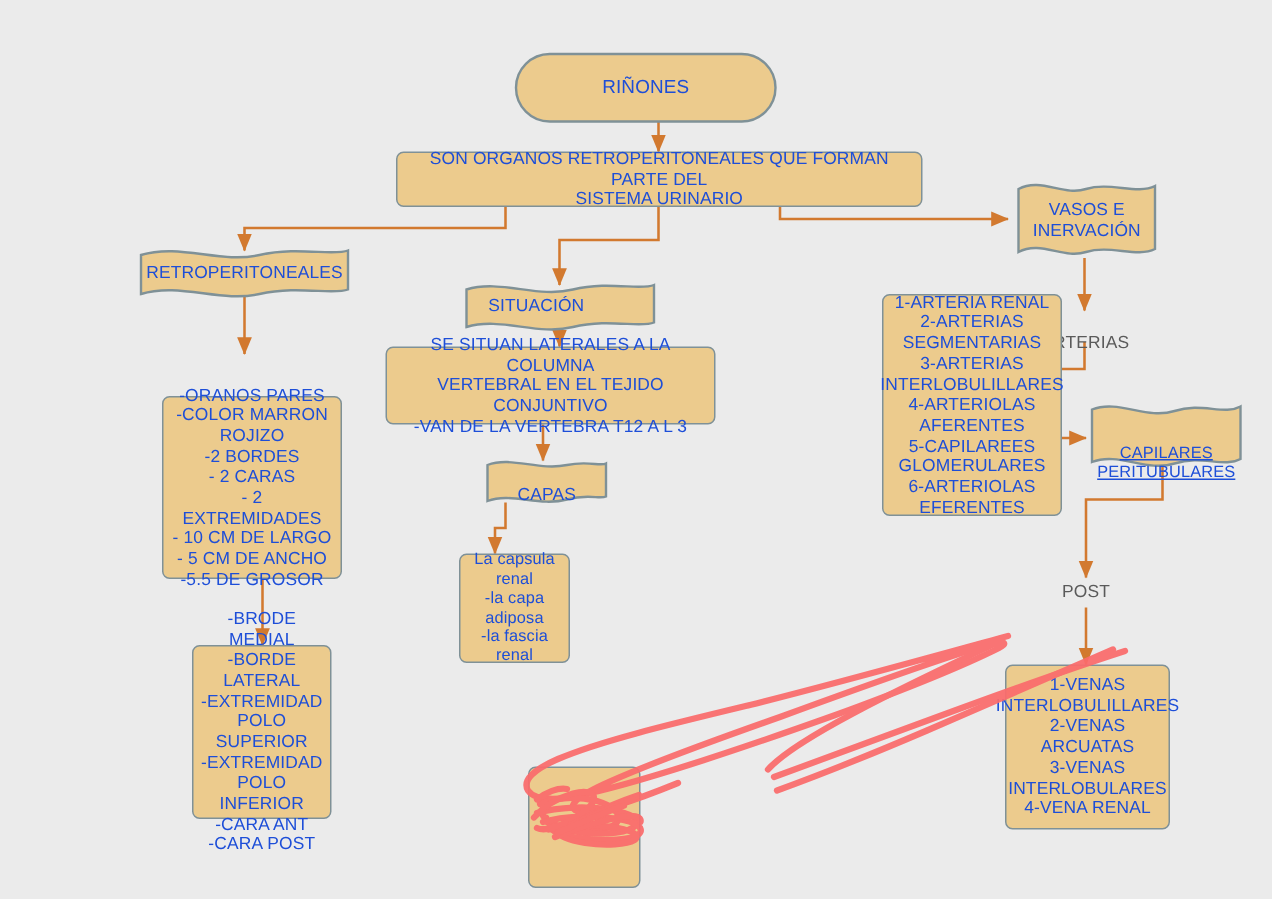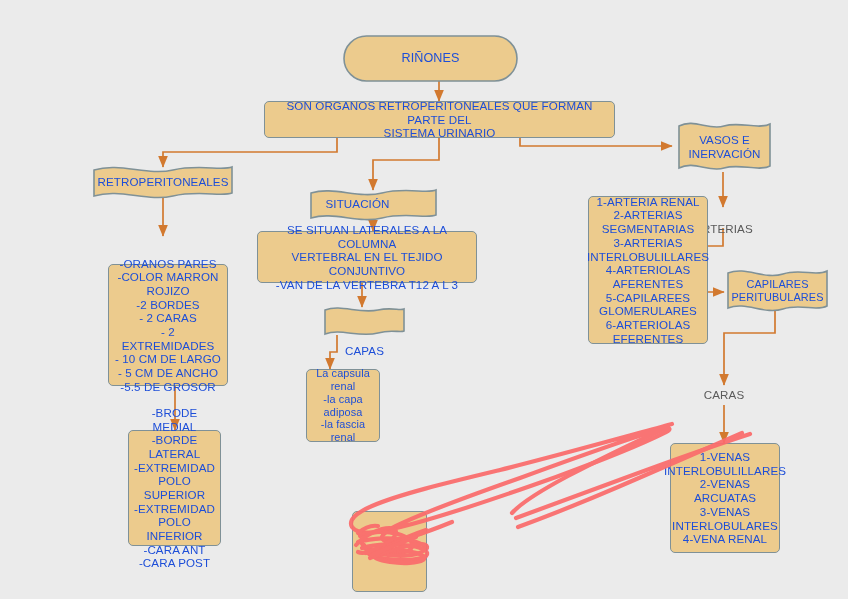--- a/index.html
+++ b/index.html
@@ -149,21 +149,21 @@
 POLO INFERIOR
 -CARA ANT
 -CARA POST</div>
 
   <div class="node banner fs12" style="left:295px; top:190px; width:125px; height:28px;">SITUACIÓN</div>
 
   <div class="node box fs12" style="left:257px; top:231px; width:220px; height:52px; padding:3px 6px;">SE SITUAN LATERALES A LA COLUMNA
 VERTEBRAL EN EL TEJIDO CONJUNTIVO
 -VAN DE LA VERTEBRA T12 A L 3</div>
 
-  <div class="node banner fs12" style="left:325px; top:309px; width:79px; height:42px;margin-top:21px;">CAPAS</div>
+  <div class="node banner fs12" style="left:325px; top:309px; width:79px; height:42px;">CAPAS</div>
 
   <div class="node box fs11" style="left:306px; top:369px; width:74px; height:73px; padding:3px 8px;">La capsula
 renal
 -la capa
 adiposa
 -la fascia renal</div>
 
   <div class="node banner fs12" style="left:679px; top:127px; width:91px; height:40px;">VASOS E
 INERVACIÓN</div>
 
@@ -174,24 +174,24 @@
 SEGMENTARIAS
 3-ARTERIAS
 INTERLOBULILLARES
 4-ARTERIOLAS
 AFERENTES
 5-CAPILAREES
 GLOMERULARES
 6-ARTERIOLAS
 EFERENTES</div>
 
-  <div class="node banner fs11" style="left:728px; top:274px; width:99px; height:34px;">CAPILARES
+  <div class="node banner fs11" style="left:728px; top:292px; width:99px; height:34px;text-decoration:underline;">CAPILARES
 PERITUBULARES</div>
 
-  <div class="node plain fs12" style="left:692px; top:385px; width:64px; height:20px;">CARAS</div>
+  <div class="node plain fs12" style="left:692px; top:385px; width:64px; height:20px;">POST</div>
 
   <div class="node box fs12" style="left:670px; top:443px; width:110px; height:110px; padding:4px 4px;">1-VENAS
 INTERLOBULILLARES
 2-VENAS
 ARCUATAS
 3-VENAS
 INTERLOBULARES
 4-VENA RENAL</div>
 
   <div class="node box fs12" style="left:352px; top:511px; width:75px; height:81px;"></div>

